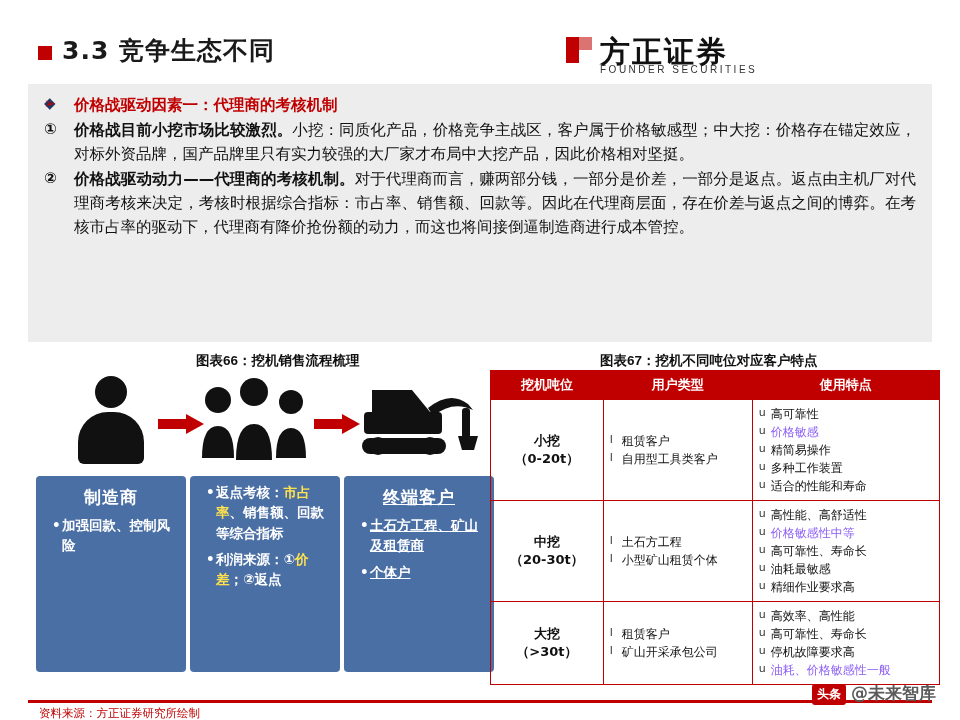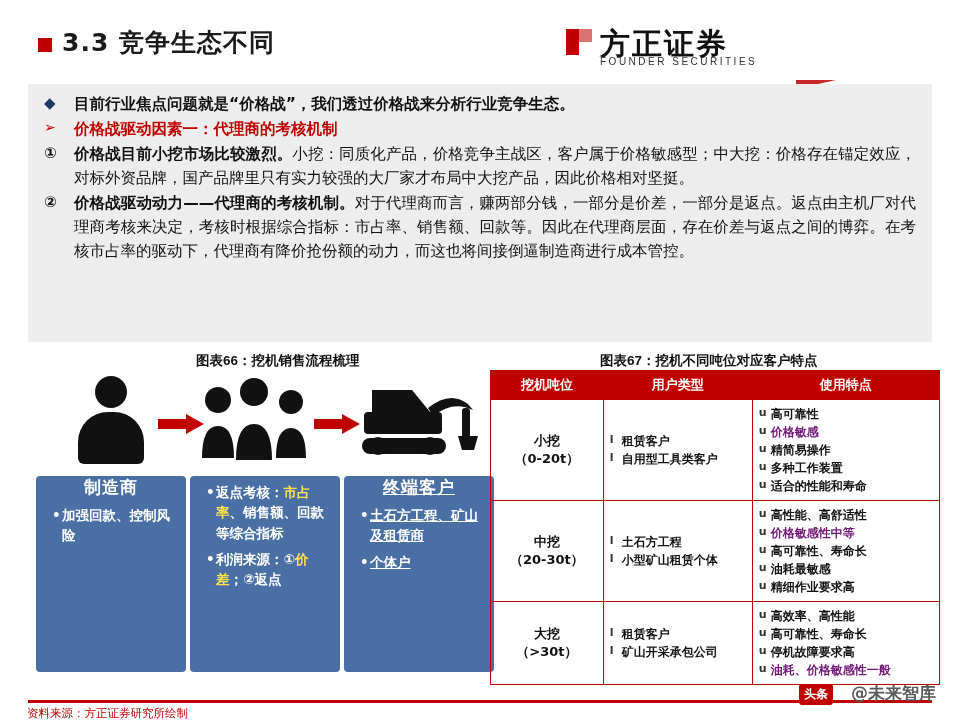--- a/index.html
+++ b/index.html
@@ -7,21 +7,21 @@
     width:960px;height:720px;
     background:#ffffff;
     font-family:"Liberation Sans","DejaVu Sans",sans-serif;
     position:relative;
     overflow:hidden;
   }
   .slide{position:absolute;left:0;top:0;width:960px;height:720px;}
 
   
   .header{
-    position:absolute;left:0;top:8px;width:788px;height:78px;
+    position:absolute;left:0;top:16px;width:788px;height:78px;
   }
   .title-bullet{
     position:absolute;left:38px;top:30px;width:14px;height:14px;background:#c00000;
   }
   .slide-title{
     position:absolute;left:62px;top:18px;
     font-size:25px;color:#1a1a1a;font-weight:bold;letter-spacing:1px;
     font-family:"DejaVu Sans",sans-serif;
   }
   .logo{
@@ -99,21 +99,21 @@
   .arrow-red .shaft{position:absolute;left:0;top:5px;width:30px;height:10px;background:#c00000;}
   .arrow-red .headt{position:absolute;left:28px;top:0;width:0;height:0;border-left:18px solid #c00000;border-top:10px solid transparent;border-bottom:10px solid transparent;}
   #arr1{left:140px;top:40px;}
   #arr2{left:296px;top:40px;}
 
   .blue-card{
     position:absolute;background:#4a6fa5;color:#fff;border-radius:4px;
     font-family:"DejaVu Sans",sans-serif;
   }
   .blue-card .ct{
-    text-align:center;font-weight:bold;font-size:17px;letter-spacing:1px;
+    text-align:center;font-weight:bold;font-size:17px;padding-top:10px;letter-spacing:1px;
   }
   .blue-card ul{
     margin:6px 0 0 0;padding:0 10px 0 16px;list-style:none;
   }
   .blue-card li{
     font-size:13.5px;line-height:1.5;margin-bottom:6px;position:relative;padding-left:10px;
     font-weight:bold;
   }
   .blue-card li:before{
     content:"•";position:absolute;left:0;top:0;
@@ -128,41 +128,41 @@
     position:absolute;left:490px;top:370px;width:450px;
     border-collapse:collapse;
     font-family:"DejaVu Sans",sans-serif;
   }
   .tbl th{
     background:#c00000;color:#fff;font-size:13px;font-weight:bold;
     border:1px solid #c00000;padding:5px 2px;text-align:center;
   }
   .tbl td{
     border:1px solid #c00000;
-    font-size:12px;color:#111;padding:5px 6px;vertical-align:middle;font-weight:bold;
+    font-size:12px;color:#111;padding:5px 6px;vertical-align:middle;
   }
   .tbl td.c{text-align:center;font-weight:bold;font-size:13px;line-height:1.4;}
   .tbl ul{margin:0;padding:0;list-style:none;}
   .tbl li{line-height:1.5;position:relative;padding-left:12px;}
   .tbl li:before{content:"u";position:absolute;left:0;top:0;font-family:"DejaVu Sans",sans-serif;font-size:11px;color:#333;}
   .tbl li.b2:before{content:"l";}
-  .tbl li.rd{color:#701a75;}
+  .tbl li.rd{color:#8b5cf6;}
 
   
   .foot-rule{position:absolute;left:28px;top:700px;width:904px;height:3px;background:#c00000;}
   .foot-src{
-    position:absolute;left:27px;top:706px;font-size:11.5px;color:#c00000;
+    position:absolute;left:39px;top:706px;font-size:11.5px;color:#c00000;
     font-family:"DejaVu Sans",sans-serif;
   }
   .watermark{
     position:absolute;right:24px;top:682px;font-size:17px;color:#5a5a5a;font-weight:bold;
     font-family:"DejaVu Sans",sans-serif;
   }
   .wm-badge{
-    display:inline-block;background:#c00000;color:#fff;font-size:12px;padding:2px 5px;border-radius:3px;margin-right:18px;vertical-align:middle;
+    display:inline-block;background:#c00000;color:#fff;font-size:12px;padding:2px 5px;border-radius:3px;margin-right:5px;vertical-align:middle;
   }
 </style>
 </head>
 <body>
 
 <div class="slide">
 
   <div class="header">
     <div class="title-bullet"></div>
     <div class="slide-title">3.3  竞争生态不同</div>
@@ -175,21 +175,20 @@
       <div class="logo-en">FOUNDER SECURITIES</div>
     </div>
     <div class="header-rule"></div>
     <div class="header-rule-tail"></div>
   </div>
 
   <div class="panel">
 
     <div class="para">
       <span class="mk diamond">◆</span>
-      <span>目前行业焦点问题就是“价格战”，我们透过价格战来分析行业竞争生态。</span>
     </div>
 
     <div class="para p-red">
       <span class="mk arrow">➢</span>
       <span>价格战驱动因素一：代理商的考核机制</span>
     </div>
 
     <div class="para">
       <span class="mk num">①</span>
       <span>价格战目前小挖市场比较激烈。</span><span class="p-normal">小挖：同质化产品，价格竞争主战区，客户属于价格敏感型；中大挖：价格存在锚定效应，对标外资品牌，国产品牌里只有实力较强的大厂家才布局中大挖产品，因此价格相对坚挺。</span>

